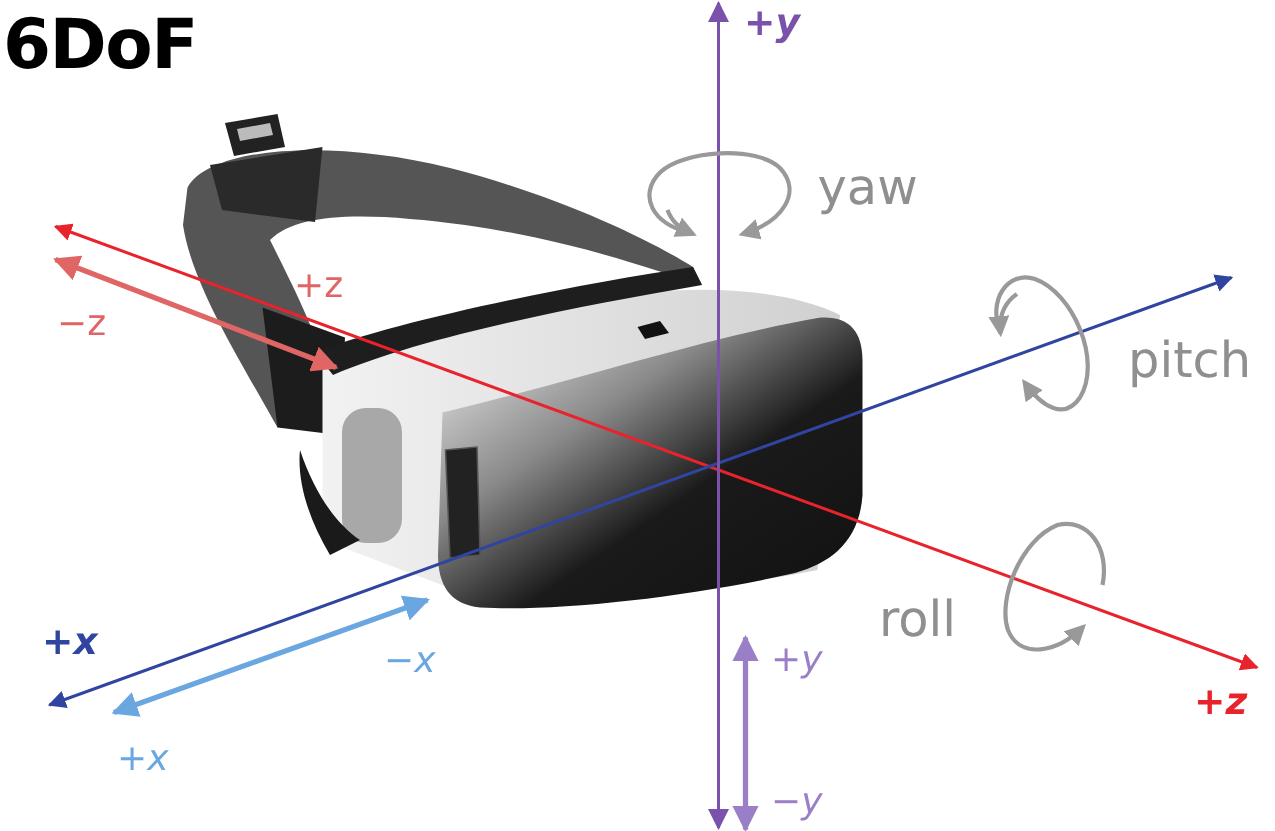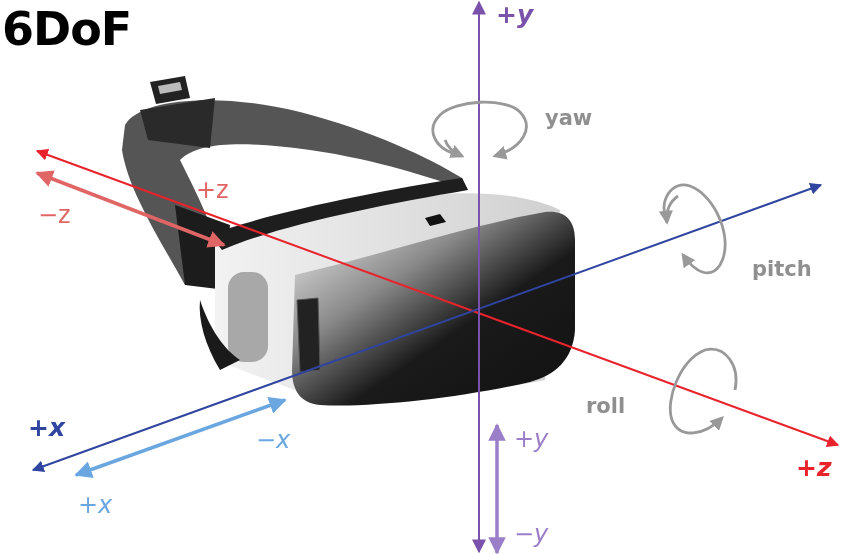--- a/index.html
+++ b/index.html
@@ -1,20 +1,20 @@
 <!DOCTYPE html>
 <html><head>
 <meta charset="utf-8">
 <style>
   html, body { margin:0; padding:0; background:#ffffff; }
   #stage { position:relative; width:850px; height:554px; overflow:hidden; background:#ffffff; }
   #stage svg { position:absolute; left:0; top:0; }
   .lbl { position:absolute; white-space:nowrap; line-height:1; }
   .title { font-family:"DejaVu Sans", sans-serif; font-weight:bold; font-size:46px; color:#000; left:2px; top:6px; letter-spacing:-1px; }
-  .rot { font-family:"DejaVu Sans", sans-serif; font-size:21px; color:#8f8f8f;font-weight:bold; }
+  .rot { font-family:"DejaVu Sans", sans-serif; font-size:33px; color:#8f8f8f; }
   .ax { font-family:"DejaVu Sans", sans-serif; font-style:italic; font-size:24px; }
   .axb { font-family:"DejaVu Sans", sans-serif; font-style:italic; font-weight:bold; font-size:25px; }
 </style>
 </head>
 <body>
 
 <div id="stage">
 
   <svg width="850" height="554" viewBox="0 0 850 554">
     <defs>
@@ -99,15 +99,15 @@
   <div class="lbl axb" style="left:28px; top:415px; color:#2f45a0;">+x</div>
 
   <div class="lbl ax" style="left:196px; top:178px; color:#e06666; font-style:normal;">+z</div>
   <div class="lbl ax" style="left:38px; top:203px; color:#e06666; font-style:normal;">−z</div>
   <div class="lbl ax" style="left:78px; top:493px; color:#6aa6e0;">+x</div>
   <div class="lbl ax" style="left:256px; top:428px; color:#6aa6e0;">−x</div>
   <div class="lbl ax" style="left:514px; top:427px; color:#9b7ec8;">+y</div>
   <div class="lbl ax" style="left:514px; top:522px; color:#9b7ec8;">−y</div>
 
   <div class="lbl rot" style="left:545px; top:108px;">yaw</div>
-  <div class="lbl rot" style="left:752px; top:223px;margin-top:36px;">pitch</div>
+  <div class="lbl rot" style="left:752px; top:223px;">pitch</div>
   <div class="lbl rot" style="left:586px; top:396px;">roll</div>
 </div>
 
 </body></html>

